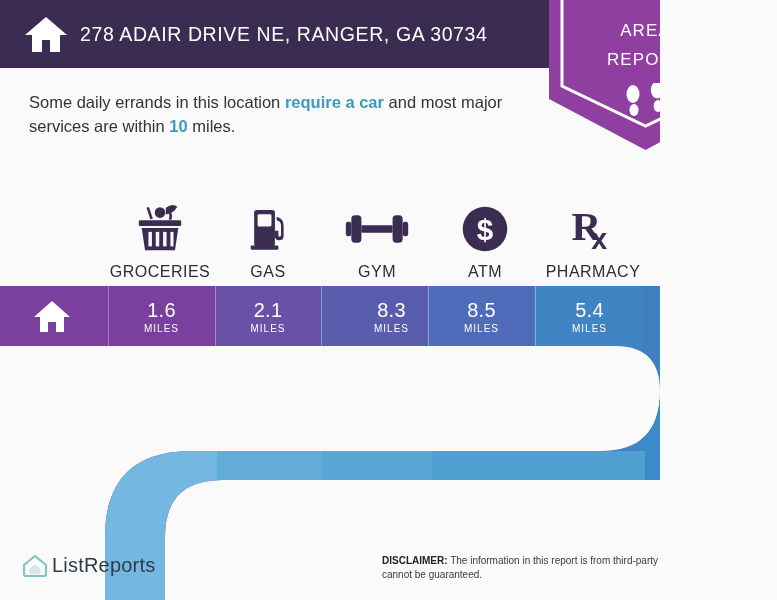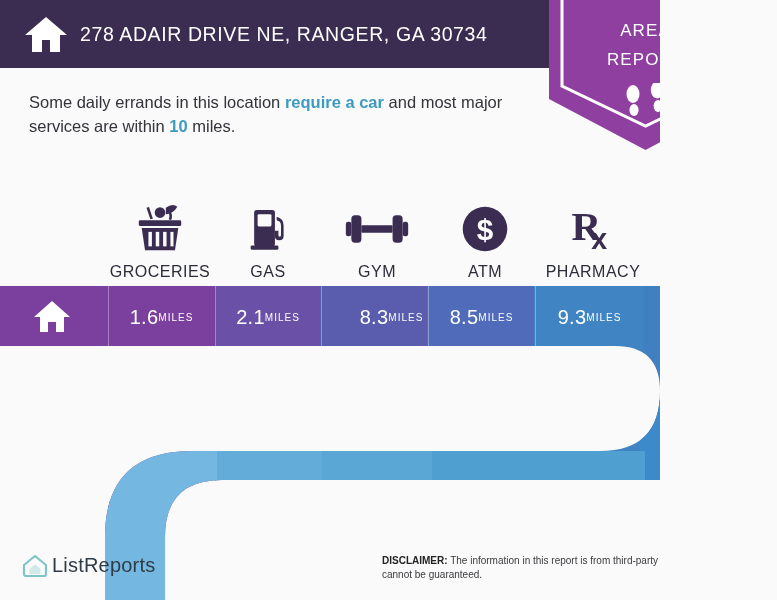--- a/index.html
+++ b/index.html
@@ -61,21 +61,21 @@
     margin-top:5px;
   }
 
   
   .ribbon{position:absolute;left:0;top:283px;width:777px;height:317px;}
 
   
   .cells{position:absolute;left:0;top:286px;width:720px;height:62px;z-index:4;}
   .cell{
     position:absolute;top:0;height:62px;
-    display:flex;flex-direction:row;align-items:center;justify-content:center;
+    display:flex;flex-direction:column;align-items:center;justify-content:center;
     color:#ffffff;
   }
   .cell .num{font-size:20px;line-height:21px;font-weight:400;letter-spacing:.3px;}
   .cell .unit{font-size:10px;line-height:13px;letter-spacing:1px;margin-top:1px;}
   .cell-divider{
     position:absolute;top:286px;width:1px;height:62px;
     background:rgba(255,255,255,.34);z-index:5;
   }
   .home-cell-icon{position:absolute;left:33px;top:299px;width:38px;height:34px;z-index:5;}
 
@@ -245,21 +245,21 @@
     </div>
     <div class="cell" style="left:338px;width:107px;">
       <span class="num">8.3</span>
       <span class="unit">MILES</span>
     </div>
     <div class="cell" style="left:428px;width:107px;">
       <span class="num">8.5</span>
       <span class="unit">MILES</span>
     </div>
     <div class="cell" style="left:535px;width:109px;">
-      <span class="num">9.3</span>
+      <span class="num">5.4</span>
       <span class="unit">MILES</span>
     </div>
   </div>
 
   <div class="cell-divider" style="left:108px;"></div>
   <div class="cell-divider" style="left:215px;"></div>
   <div class="cell-divider" style="left:321px;"></div>
   <div class="cell-divider" style="left:428px;"></div>
   <div class="cell-divider" style="left:535px;"></div>
 

